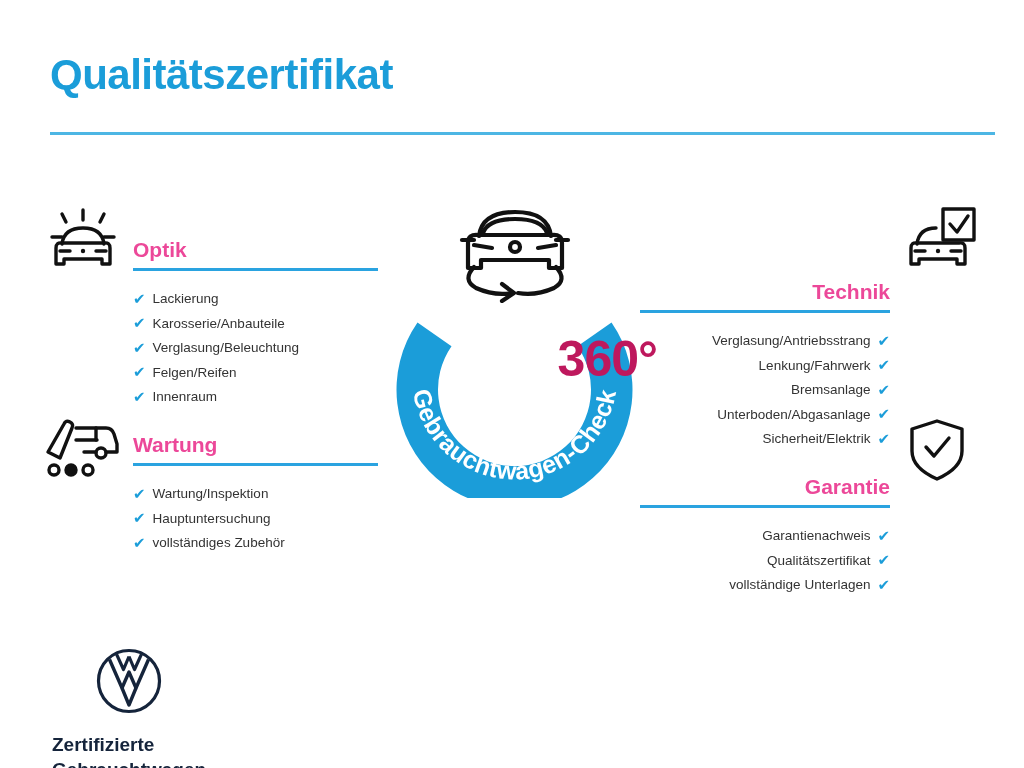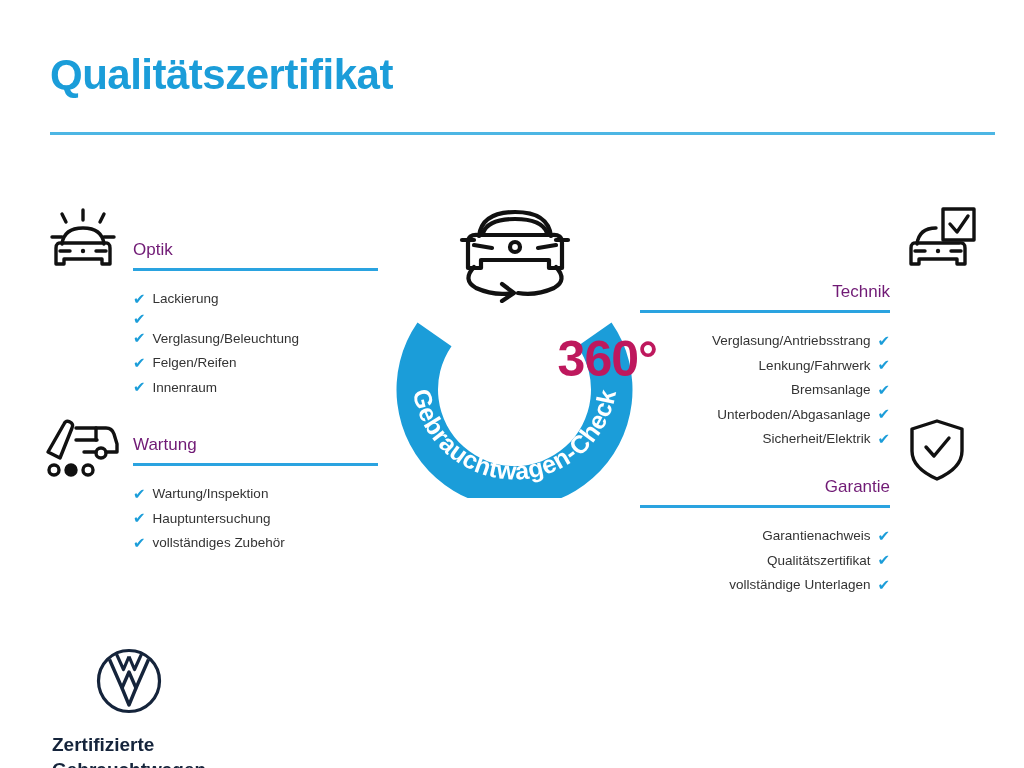--- a/index.html
+++ b/index.html
@@ -48,23 +48,23 @@
 
   
   .block {
     position: absolute;
   }
   .block-head {
     position: relative;
     height: 34px;
   }
   .block-title {
-    font-size: 17px;
-    font-weight: 400;
-    color: #701a75;
+    font-size: 21px;
+    font-weight: 700;
+    color: #ec4899;
     line-height: 26px;
     white-space: nowrap;
   }
   .block-rule {
     height: 3px;
     background: #2aa3e0;
     margin-top: 5px;
     width: 100%;
   }
   .block-list {
@@ -230,20 +230,21 @@
       <div class="block-title">Optik</div>
       <div class="block-rule"></div>
     </div>
     <ul class="block-list">
       <li>
         <span class="check">✔</span>
         <span>Lackierung</span>
       </li>
       <li>
         <span class="check">✔</span>
+        <span>Karosserie/Anbauteile</span>
       </li>
       <li>
         <span class="check">✔</span>
         <span>Verglasung/Beleuchtung</span>
       </li>
       <li>
         <span class="check">✔</span>
         <span>Felgen/Reifen</span>
       </li>
       <li>

